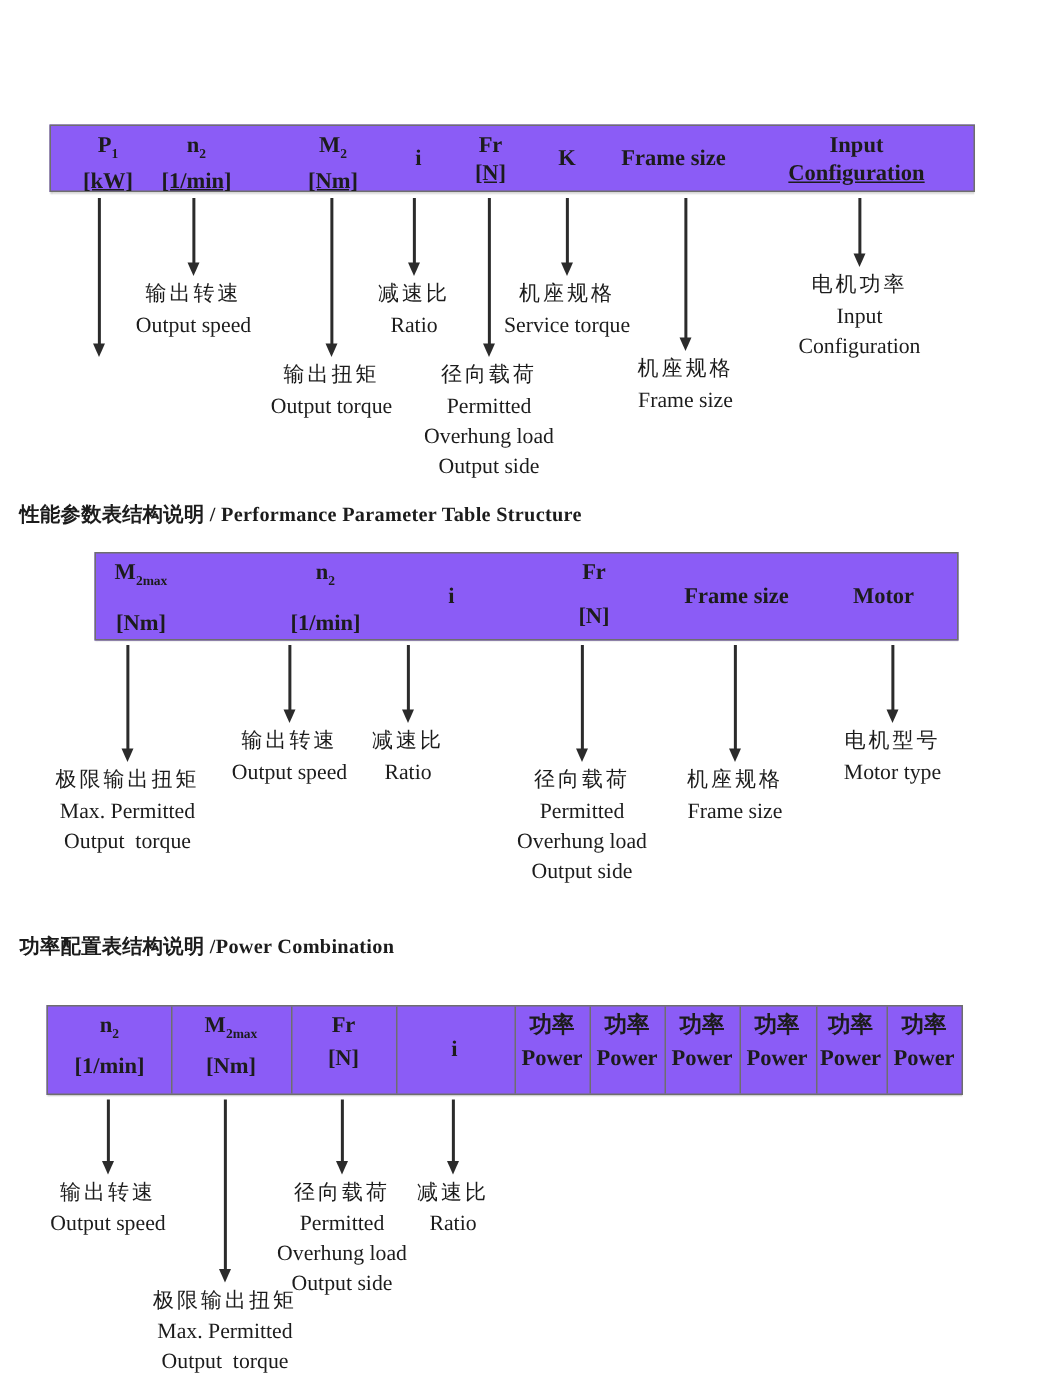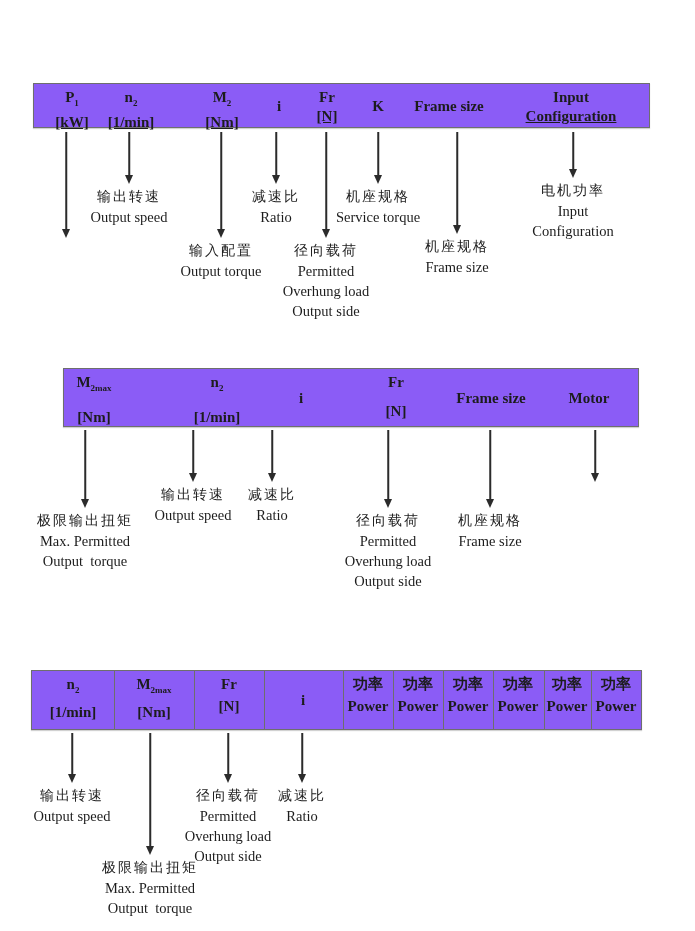--- a/index.html
+++ b/index.html
@@ -85,21 +85,21 @@
       <div class="zh">输出转速</div>
       <div class="en">Output speed</div>
     </div>
   </div>
   <div class="ann" style="left:221px;top:132px">
     <div class="arrow" style="height:106px">
         <div class="shaft"></div>
         <div class="head"></div>
       </div>
     <div class="lbl">
-      <div class="zh">输入配置</div>
+      <div class="zh">输出扭矩</div>
       <div class="en">Output torque</div>
     </div>
   </div>
   <div class="ann" style="left:276px;top:132px">
     <div class="arrow" style="height:52px">
         <div class="shaft"></div>
         <div class="head"></div>
       </div>
     <div class="lbl">
       <div class="zh">减速比</div>
@@ -143,20 +143,21 @@
         <div class="shaft"></div>
         <div class="head"></div>
       </div>
     <div class="lbl">
       <div class="zh">电机功率</div>
       <div class="en">Input</div>
       <div class="en">Configuration</div>
     </div>
   </div>
 
+  <div class="sec-h" style="top:334px">性能参数表结构说明 / Performance Parameter Table Structure</div>
 
   <div class="box b2" style="left:63px;top:368px;width:574px;height:57px">
     <div class="col two" style="left:30px">
       <div class="l1"><span>M</span><sub>2max</sub></div>
       <div class="l2">[Nm]</div>
     </div>
     <div class="col two" style="left:153px">
       <div class="l1"><span>n</span><sub>2</sub></div>
       <div class="l2">[1/min]</div>
     </div>
@@ -226,22 +227,27 @@
     <div class="lbl">
       <div class="zh">机座规格</div>
       <div class="en">Frame size</div>
     </div>
   </div>
   <div class="ann" style="left:595px;top:430px">
     <div class="arrow" style="height:52px">
         <div class="shaft"></div>
         <div class="head"></div>
       </div>
-  </div>
-
+    <div class="lbl">
+      <div class="zh">电机型号</div>
+      <div class="en">Motor type</div>
+    </div>
+  </div>
+
+  <div class="sec-h" style="top:622px">功率配置表结构说明 /Power Combination</div>
 
   <div class="box b3" style="left:31px;top:670px;width:609px;height:58px">
     <div class="vline" style="left:82px"></div>
     <div class="vline" style="left:162px"></div>
     <div class="vline" style="left:232px"></div>
     <div class="vline" style="left:311px"></div>
     <div class="vline" style="left:361px"></div>
     <div class="vline" style="left:411px"></div>
     <div class="vline" style="left:461px"></div>
     <div class="vline" style="left:512px"></div>

